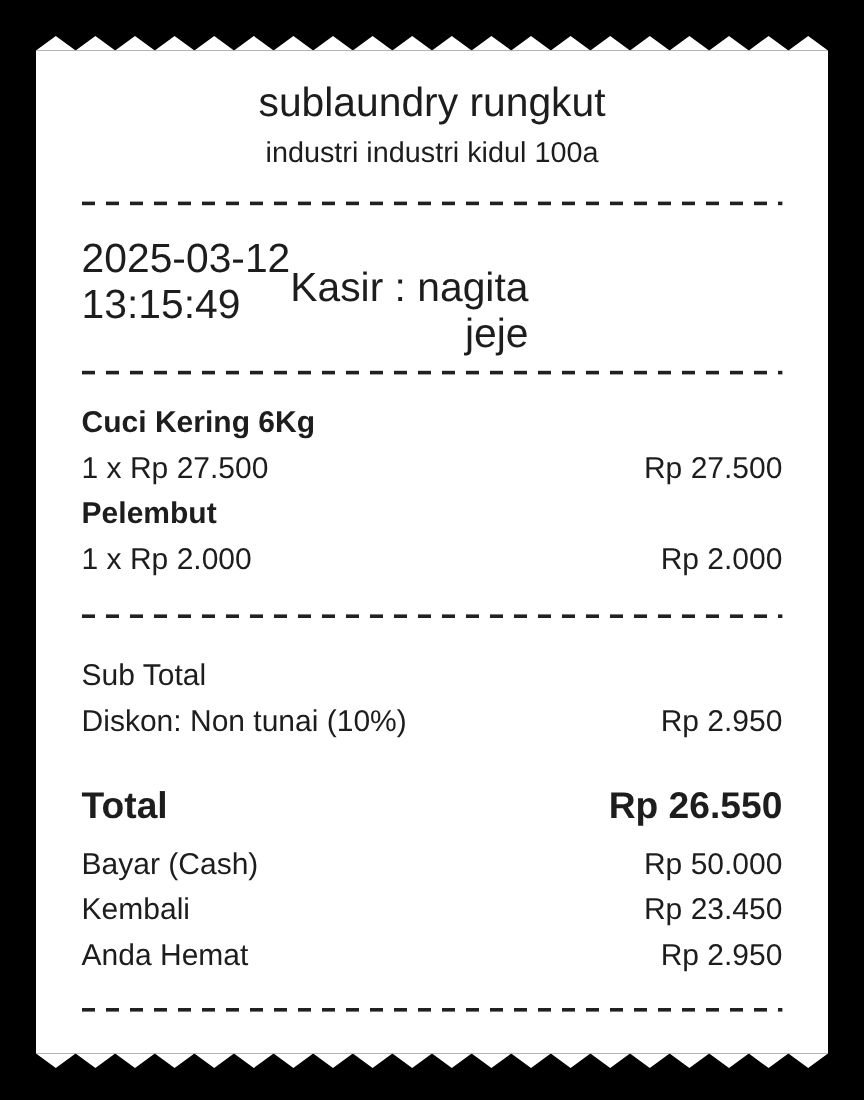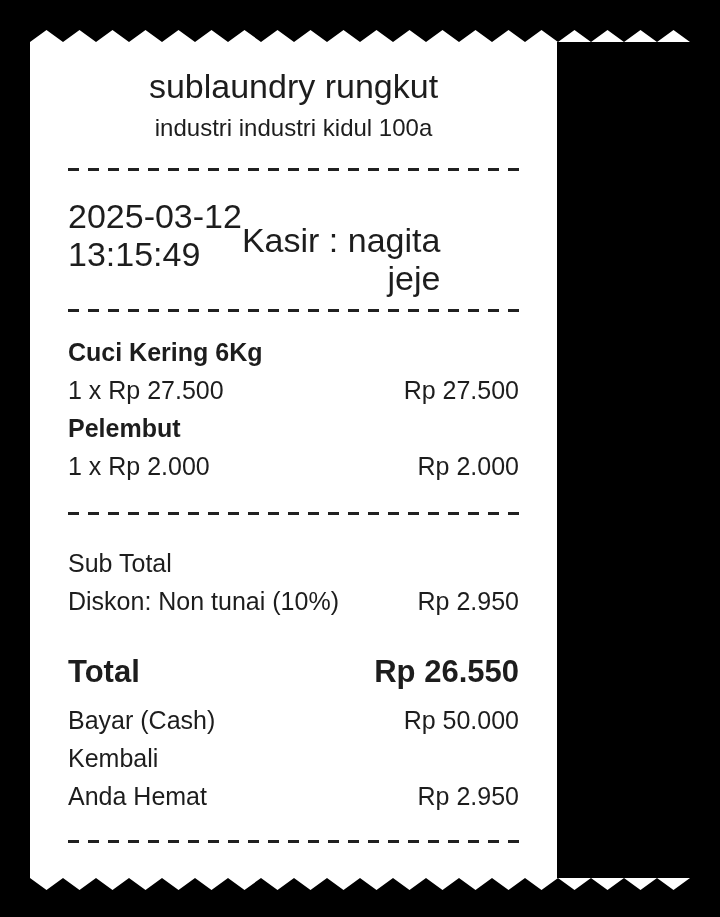--- a/index.html
+++ b/index.html
@@ -9,21 +9,21 @@
     height: 917px;
     background: #000000;
     overflow: hidden;
     font-family: "Liberation Sans", sans-serif;
     color: #1d1d1d;
   }
   .receipt {
     position: absolute;
     left: 30px;
     top: 30px;
-    width: 527px;
+    width: 660px;
   }
   .zz {
     display: block;
     width: 660px;
     height: 12px;
   }
   .paper {
     background: #ffffff;
     height: 836px;
     box-sizing: border-box;
@@ -149,20 +149,21 @@
       <span>Rp 26.550</span>
     </div>
 
     <div class="pay">
       <div class="flexrow">
         <span>Bayar (Cash)</span>
         <span>Rp 50.000</span>
       </div>
       <div class="flexrow">
         <span>Kembali</span>
+        <span>Rp 23.450</span>
       </div>
       <div class="flexrow">
         <span>Anda Hemat</span>
         <span>Rp 2.950</span>
       </div>
     </div>
 
     <div class="dash d4"></div>
 
   </div>

